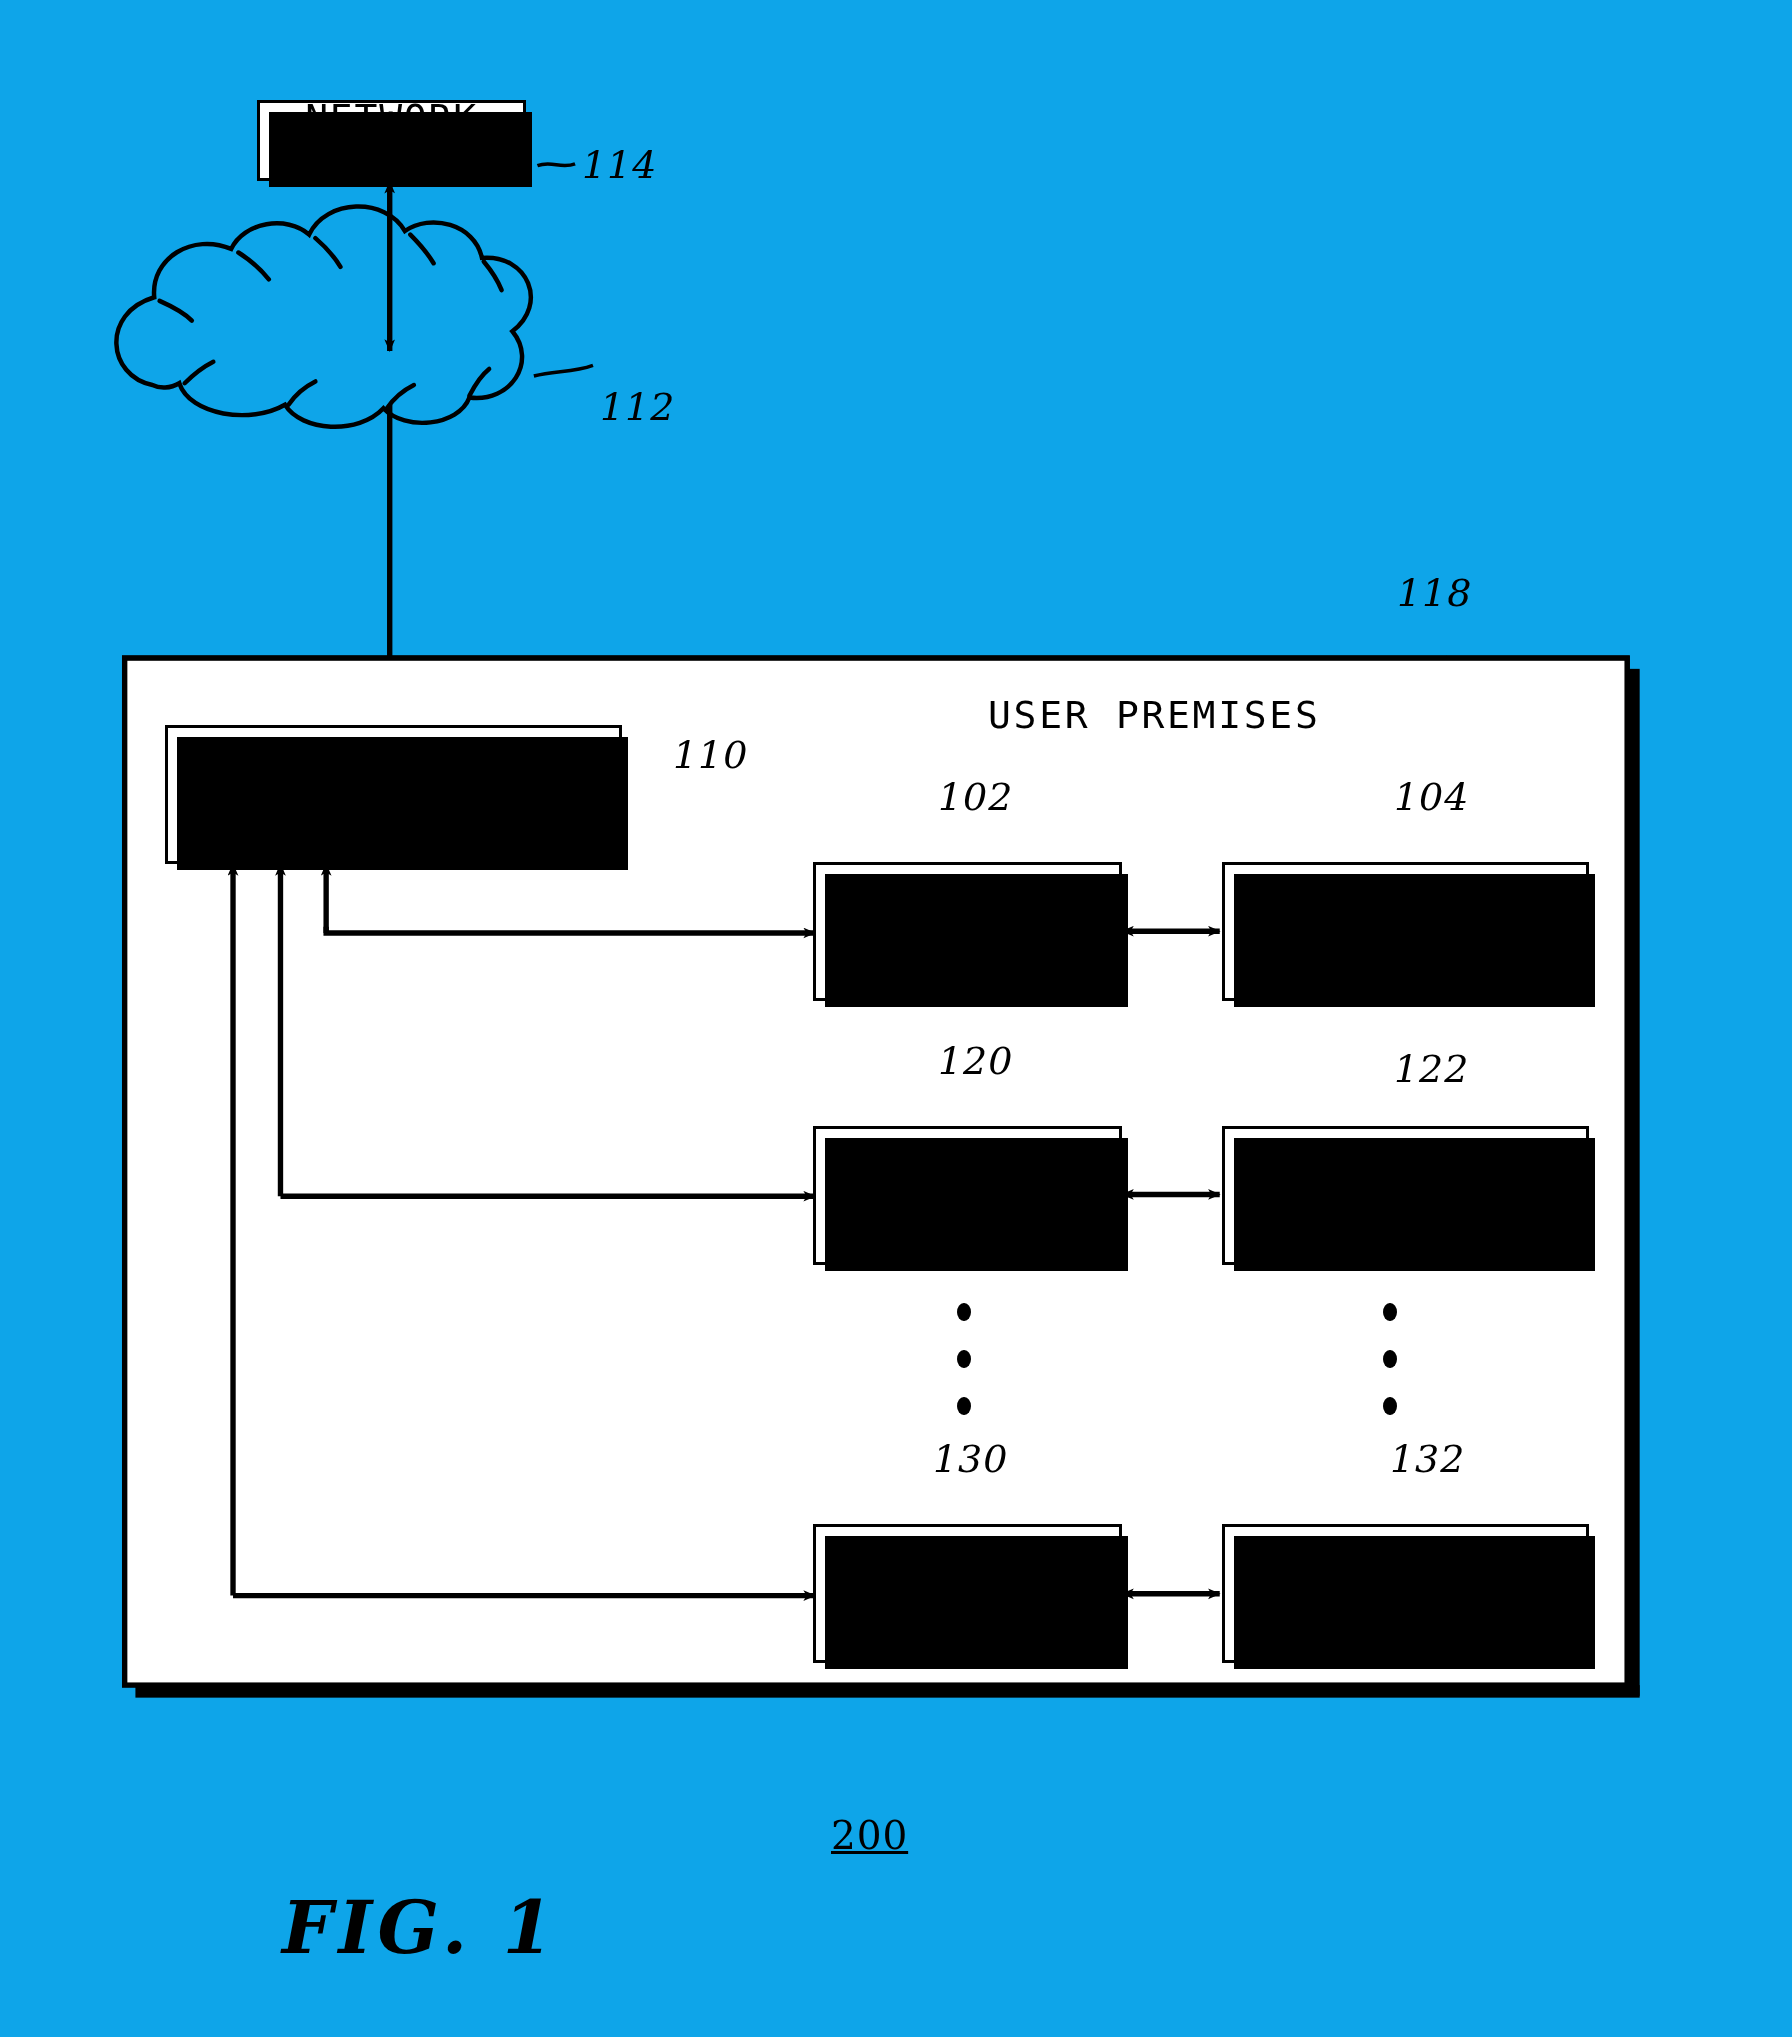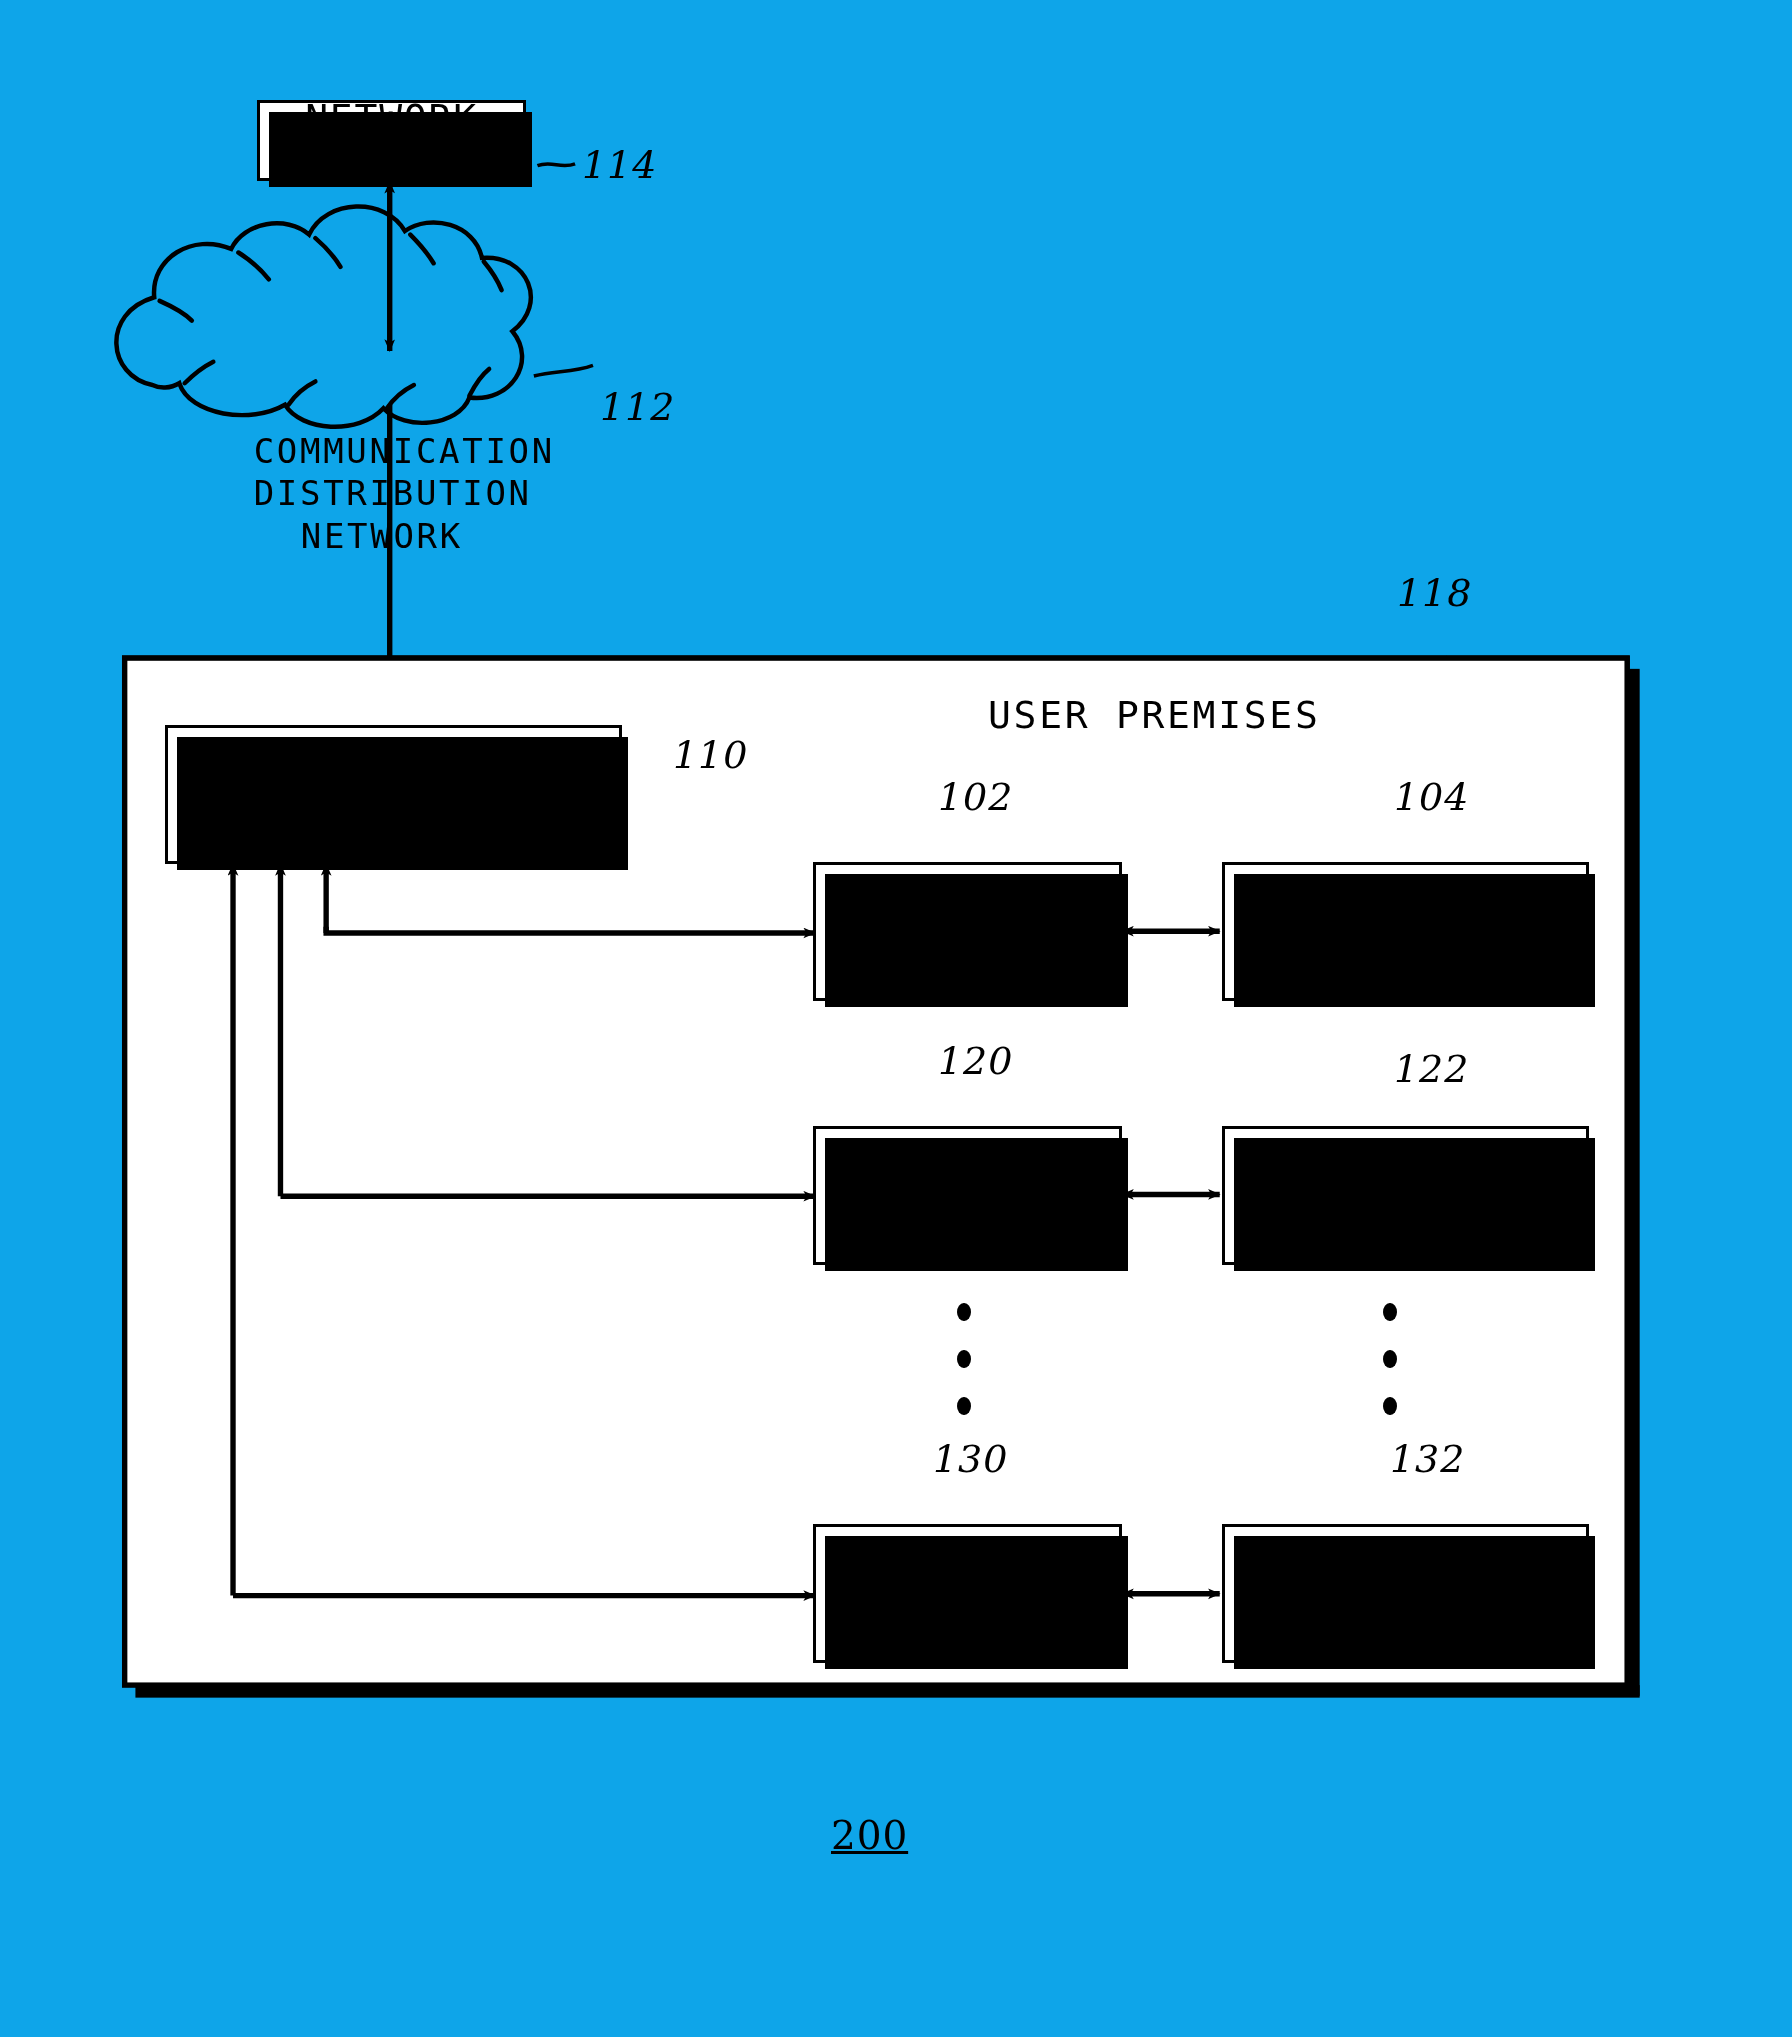--- a/index.html
+++ b/index.html
@@ -199,25 +199,20 @@
     <line x1="1253" y1="1334" x2="1362" y2="1334" stroke="#000" stroke-width="6" marker-start="url(#arrowStart)" marker-end="url(#arrowEnd)"></line>
     <line x1="1253" y1="1780" x2="1362" y2="1780" stroke="#000" stroke-width="6" marker-start="url(#arrowStart)" marker-end="url(#arrowEnd)"></line>
   </svg>
 
   <div class="node-box shadowed" style="left:257px; top:100px; width:269px; height:81px; font-size:38px;">
     <span class="ln">NETWORK</span>
     <span class="ln">HEADEND</span>
   </div>
   <div class="ref-num" style="left:582px; top:143px;">114</div>
 
-  <div class="cloud-text" style="left:161px; top:387px; width:349px; font-size:34px;">
-    <span class="ln">COMMUNICATION</span>
-    <span class="ln">DISTRIBUTION</span>
-    <span class="ln">NETWORK</span>
-  </div>
   <div class="ref-num" style="left:600px; top:345px;margin-top:40px;">112</div>
 
   <div class="ref-num" style="left:1397px; top:571px;">118</div>
 
   <div class="plain-label" style="left:988px; top:693px; font-size:38px;">USER PREMISES</div>
 
   <div class="node-box shadowed" style="left:165px; top:725px; width:457px; height:139px; font-size:38px;">
     <span class="ln">REMOVE</span>
     <span class="ln">ACCESS DEVICE</span>
   </div>
@@ -264,15 +259,16 @@
     <span class="ln">DEVICE N</span>
   </div>
 
   <div class="ref-num" style="left:1390px; top:1437px;">132</div>
   <div class="node-box shadowed" style="left:1222px; top:1524px; width:367px; height:139px; font-size:38px;">
     <span class="ln">USER DEVICE</span>
     <span class="ln">INTERFACE N</span>
   </div>
 
   <div class="fig-number" style="left:831px; top:1813px;">200</div>
+  <div class="fig-caption" style="left:282px; top:1885px;">FIG. 1</div>
 
 </div>
 
 
 </body></html>

